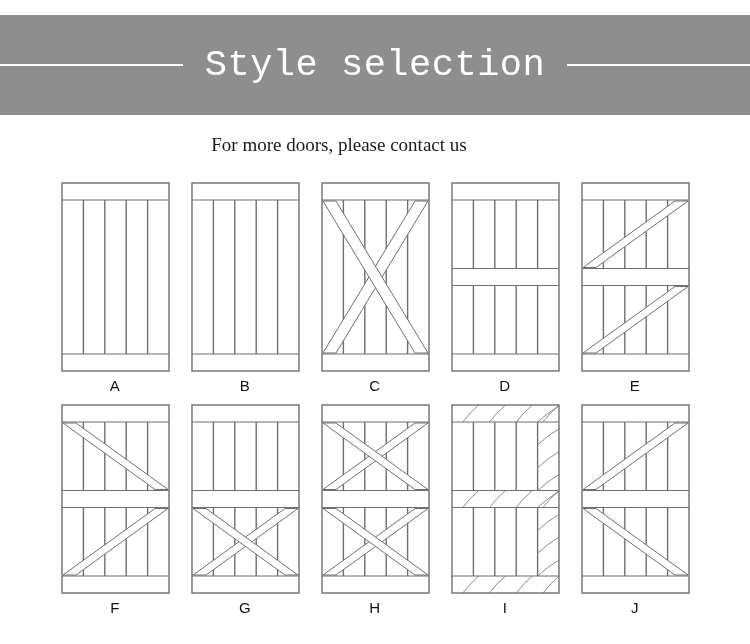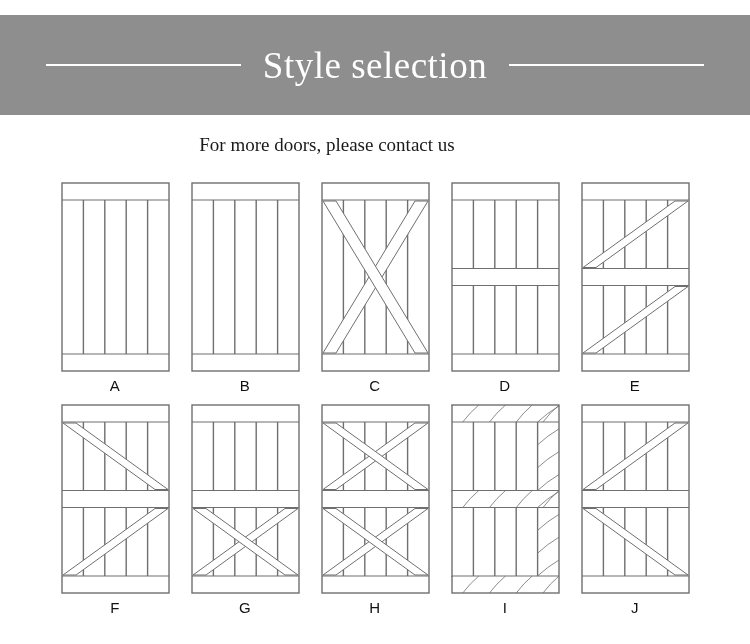--- a/index.html
+++ b/index.html
@@ -21,37 +21,38 @@
     justify-content:center;
   }
   .banner-rule{
     height:2px;
     background:#ffffff;
     width:195px;
     flex:0 0 auto;
   }
   .banner-title{
     color:#ffffff;
-    font-family:Liberation Serif, serif;
+    font-family:Liberation Mono, monospace;
     font-size:37px;
     font-weight:400;
     letter-spacing:0.5px;
     white-space:nowrap;
     padding:0 22px;
     line-height:1;
   }
   
   .subtitle{
     position:absolute;
     left:0;top:134px;
     width:654px;
     text-align:center;
     font-family:"Liberation Serif", serif;
     font-size:19px;
     color:#1a1a1a;
+    padding-left:12px;
   }
   
   .door-grid{
     position:absolute;
     left:0;top:182px;
     width:750px;
   }
   .door-row{
     display:flex;
     justify-content:center;

